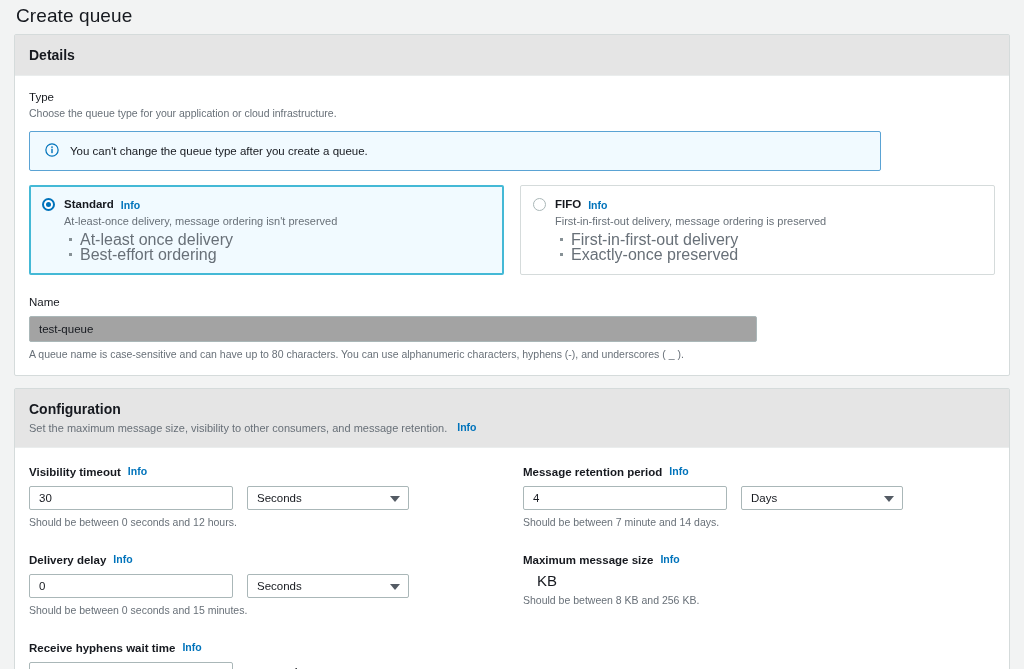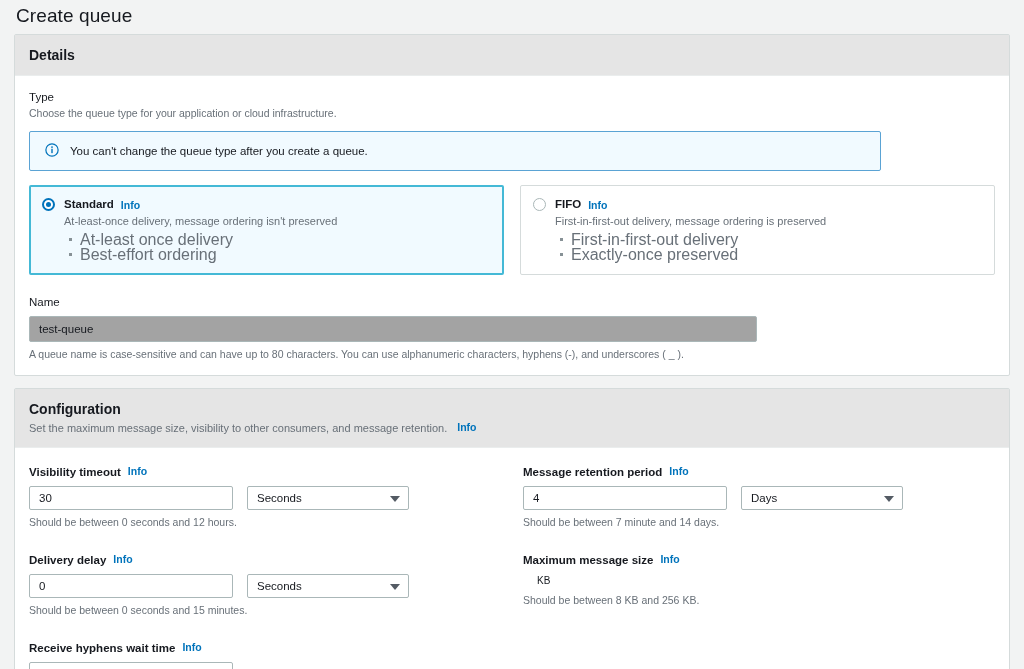--- a/index.html
+++ b/index.html
@@ -221,21 +221,21 @@
     background: #fff;
     margin-left: 14px;
     display: flex;
     align-items: center;
     justify-content: space-between;
     padding: 0 8px 0 9px;
     cursor: pointer;
   }
   .select-value { font-size: 11.5px; color: #16191f; line-height: 14px; }
   .unit-text {
-    font-size: 10px;
+    font-size: 15px;
     color: #16191f;
     margin-left: 14px;
     line-height: 14px;
   }
 </style>
 </head>
 <body>
 
 <div class="page">
 

